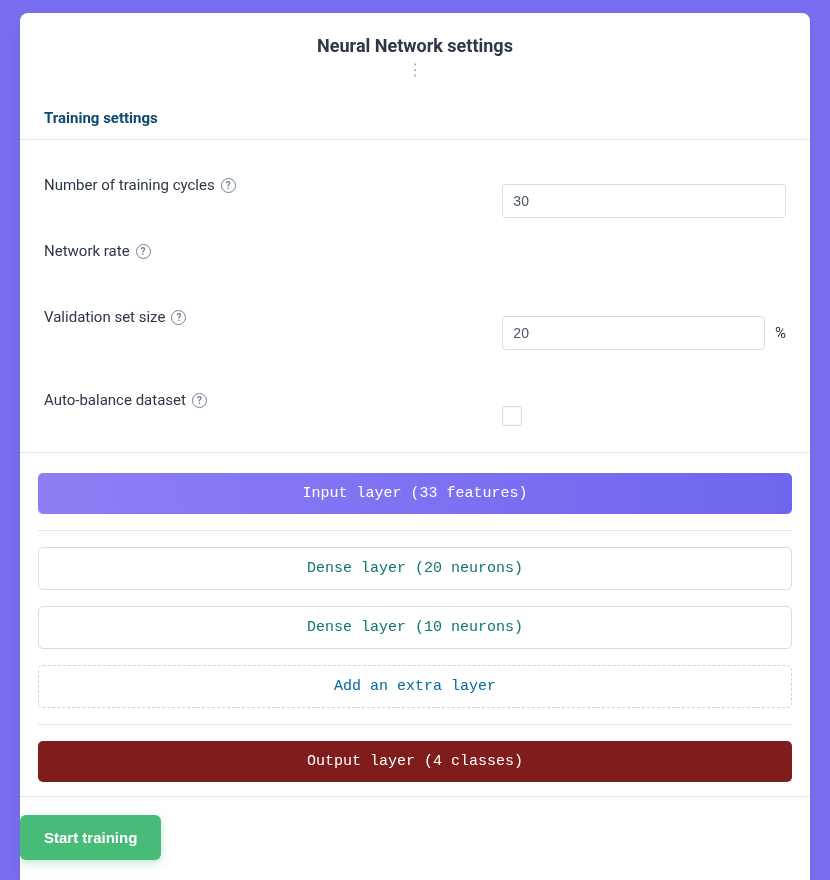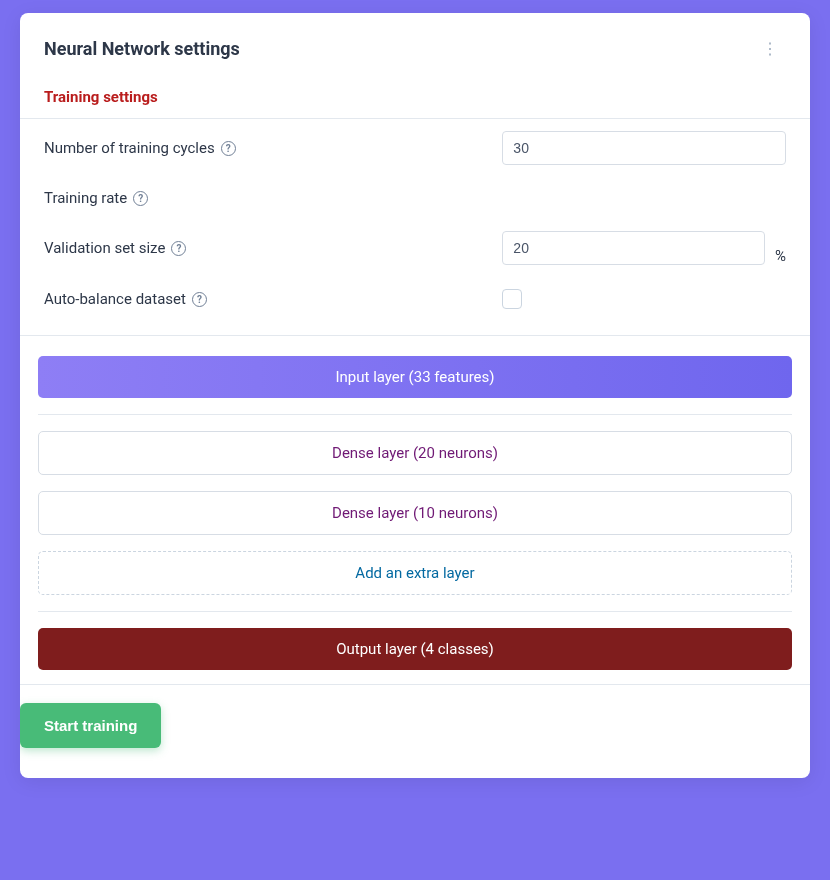--- a/index.html
+++ b/index.html
@@ -16,36 +16,37 @@
     margin: 13px 20px 20px 20px;
     border-radius: 8px;
     box-shadow: 0 4px 20px rgba(0,0,0,0.08);
     overflow: hidden;
   }
   .card-header {
     display: flex;
     justify-content: space-between;
     align-items: center;
     padding: 22px 24px 8px 24px;
+    flex-direction: column;
   }
   .card-title {
     font-size: 18px;
     font-weight: 700;
     color: #2d3748;
   }
   .kebab {
     color: #a0aec0;
     font-size: 16px;
     cursor: pointer;
     padding: 4px 8px;
   }
   .section-title {
     font-size: 15px;
     font-weight: 700;
-    color: #b91c1c;
+    color: #0c4a6e;
     padding: 18px 24px 12px 24px;
   }
   .divider {
     border-bottom: 1px solid #e3e8ee;
   }
   .form-row {
     display: flex;
     align-items: center;
     padding: 12px 24px;
     gap: 28px;
@@ -54,22 +55,23 @@
     flex: 0 0 58%;
     color: #2d3748;
     font-size: 15px;
     display: flex;
     align-items: center;
     gap: 6px;
   }
   .input-col {
     flex: 1;
     display: flex;
-    align-items: flex-end;
+    align-items: center;
     gap: 10px;
+    margin-top: 32px;
   }
   .help-icon {
     display: inline-flex;
     align-items: center;
     justify-content: center;
     width: 15px;
     height: 15px;
     border: 1.5px solid #718096;
     border-radius: 50%;
     font-size: 10px;
@@ -93,41 +95,42 @@
   .checkbox {
     width: 20px;
     height: 20px;
     border: 1px solid #cbd5e0;
     border-radius: 4px;
     background: #fff;
     cursor: pointer;
   }
   .arch {
     padding: 20px 18px 14px 18px;
+    font-family: Liberation Mono, monospace;
   }
   .layer {
     border-radius: 5px;
     text-align: center;
     padding: 12px 0;
     font-size: 15px;
     margin-bottom: 16px;
     cursor: pointer;
   }
   .layer-input {
     background: linear-gradient(90deg, #8e7ef5 0%, #6f66ee 100%);
     color: #fff;
   }
   .hr-thin {
     border: none;
     border-top: 1px solid #e3e8ee;
     margin: 0 0 16px 0;
   }
   .layer-dense {
     border: 1px solid #d7dde5;
-    color: #701a75;
+    color: #0f766e;
     background: #fff;
   }
   .layer-add {
     border: 1px dashed #cbd5e0;
     color: #0369a1;
     background: #fff;
   }
   .layer-output {
     background: #7f1d1d;
     color: #fff;
@@ -167,21 +170,21 @@
       <span>Number of training cycles</span>
       <span class="help-icon">?</span>
     </div>
     <div class="input-col">
       <input type="text" value="30" style="">
     </div>
   </div>
 
   <div class="form-row">
     <div class="label-col">
-      <span>Training rate</span>
+      <span>Network rate</span>
       <span class="help-icon">?</span>
     </div>
   </div>
 
   <div class="form-row">
     <div class="label-col">
       <span>Validation set size</span>
       <span class="help-icon">?</span>
     </div>
     <div class="input-col">

